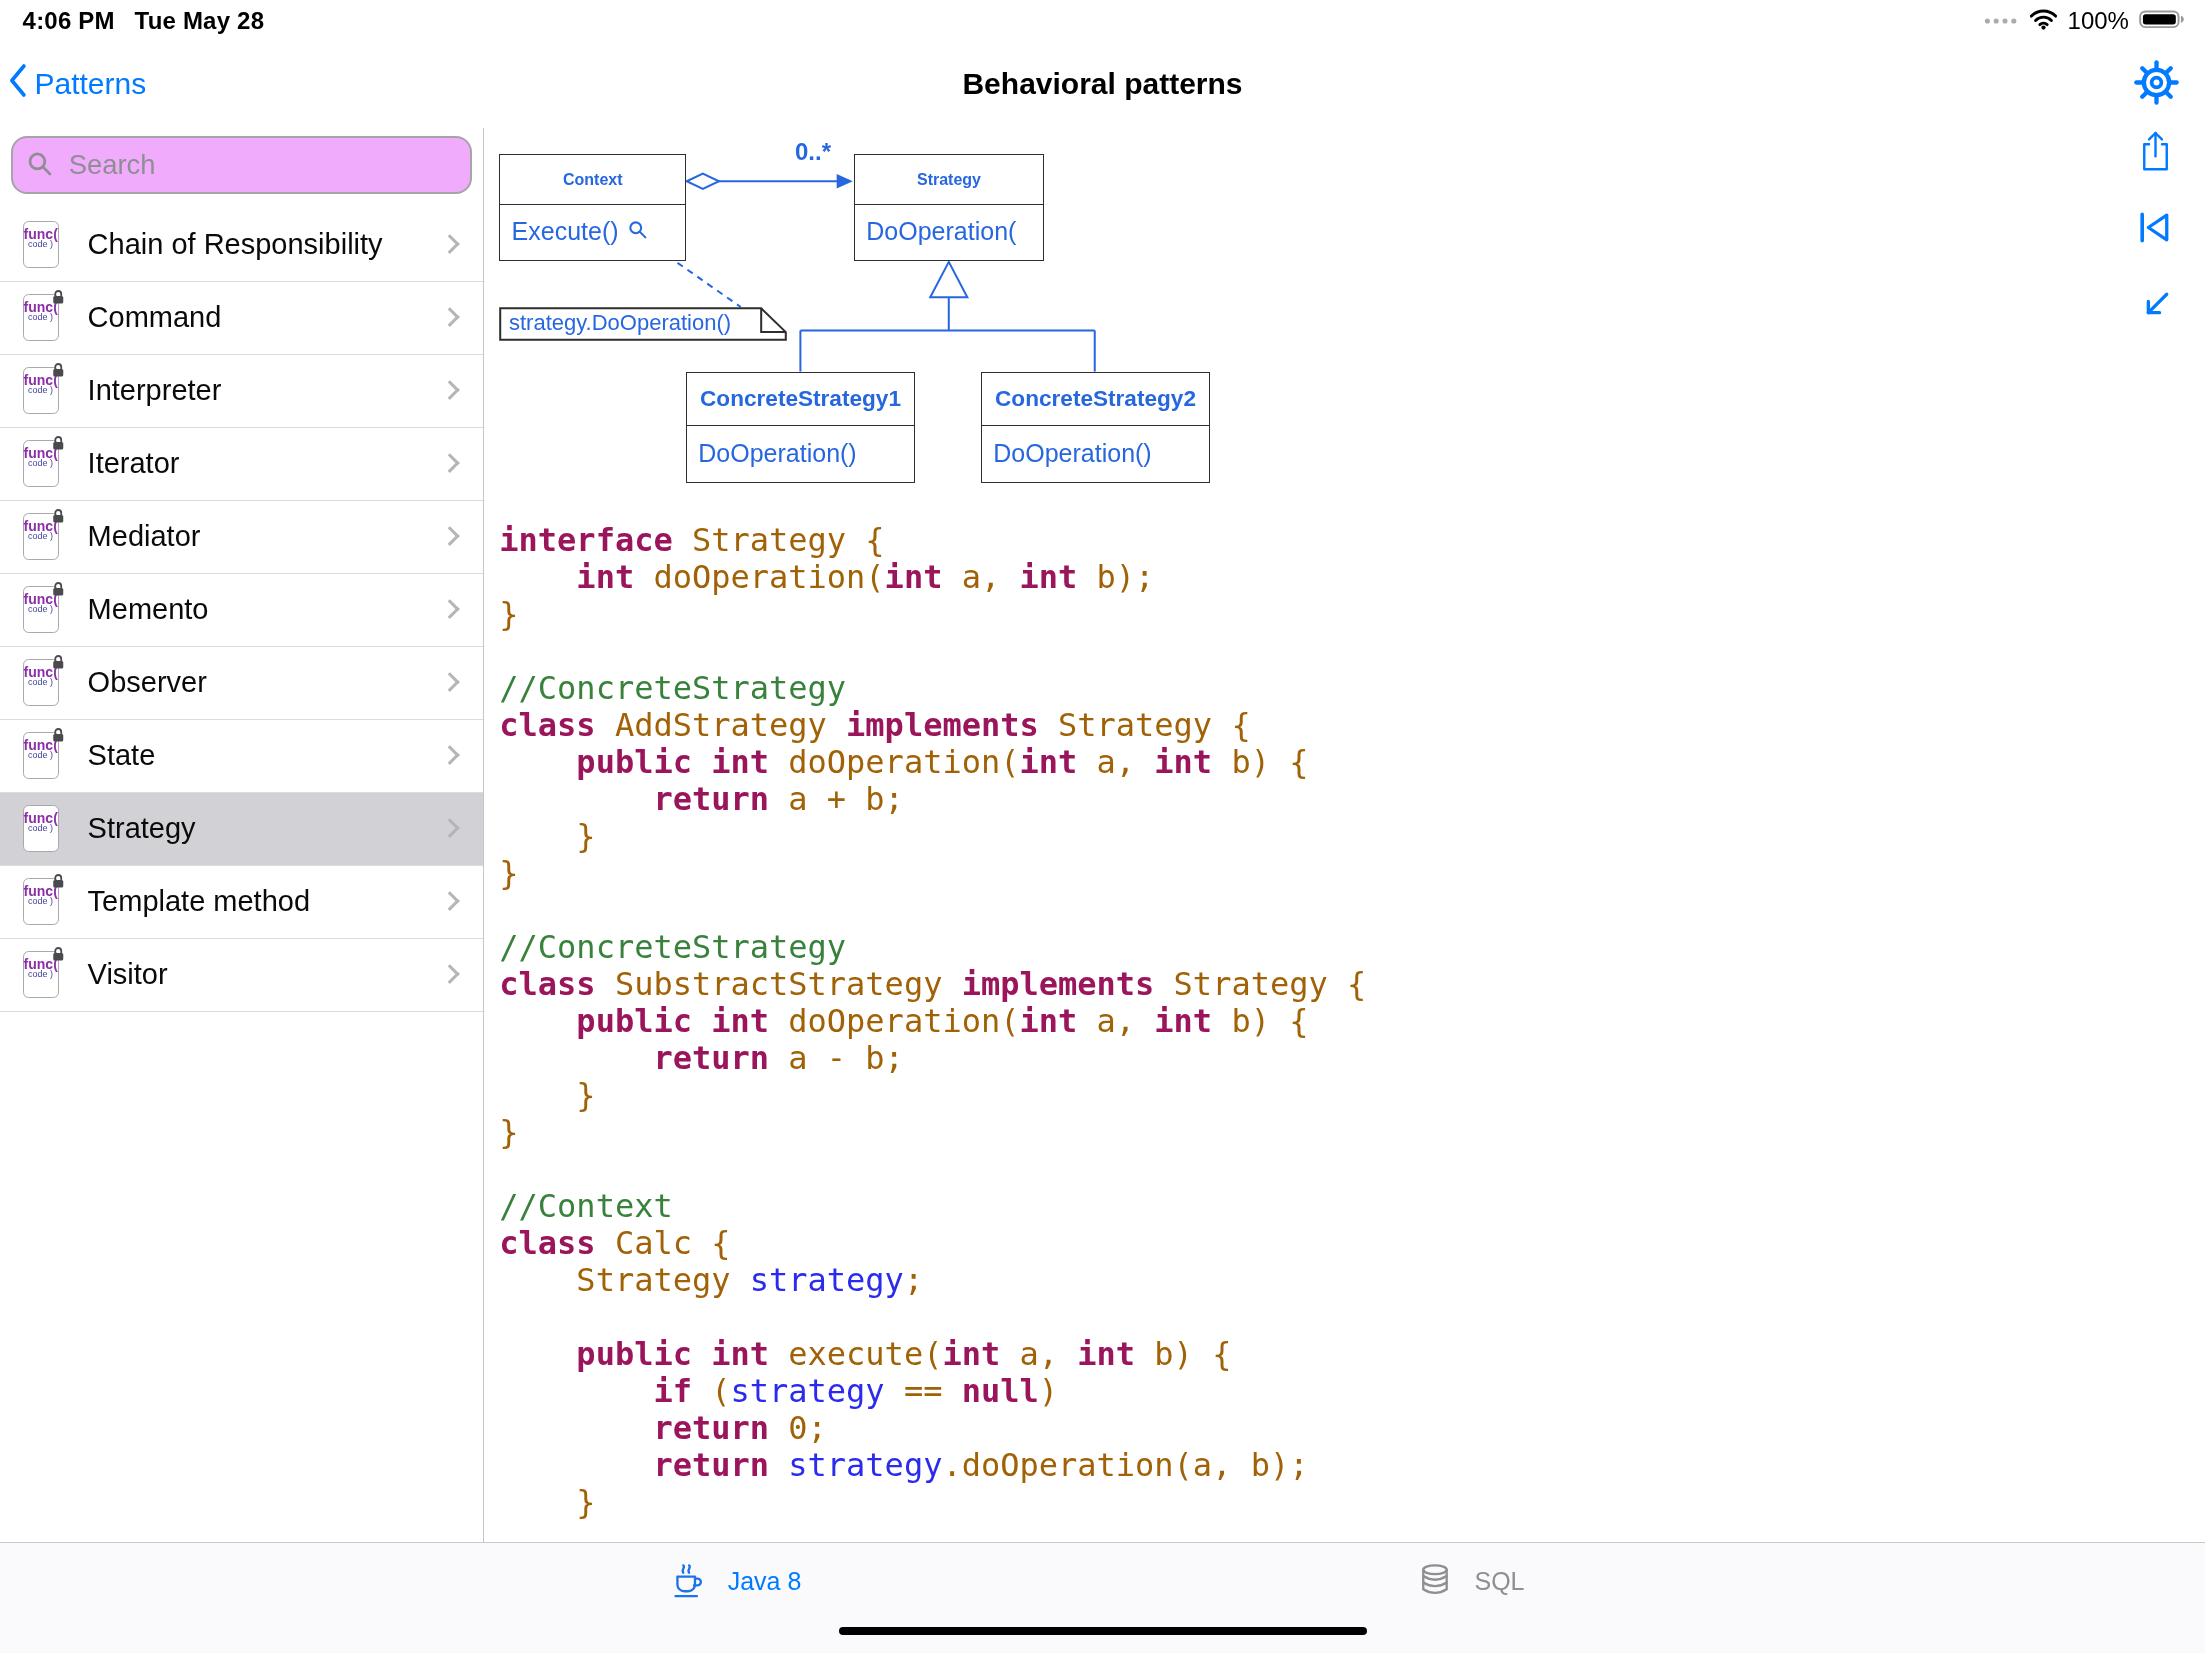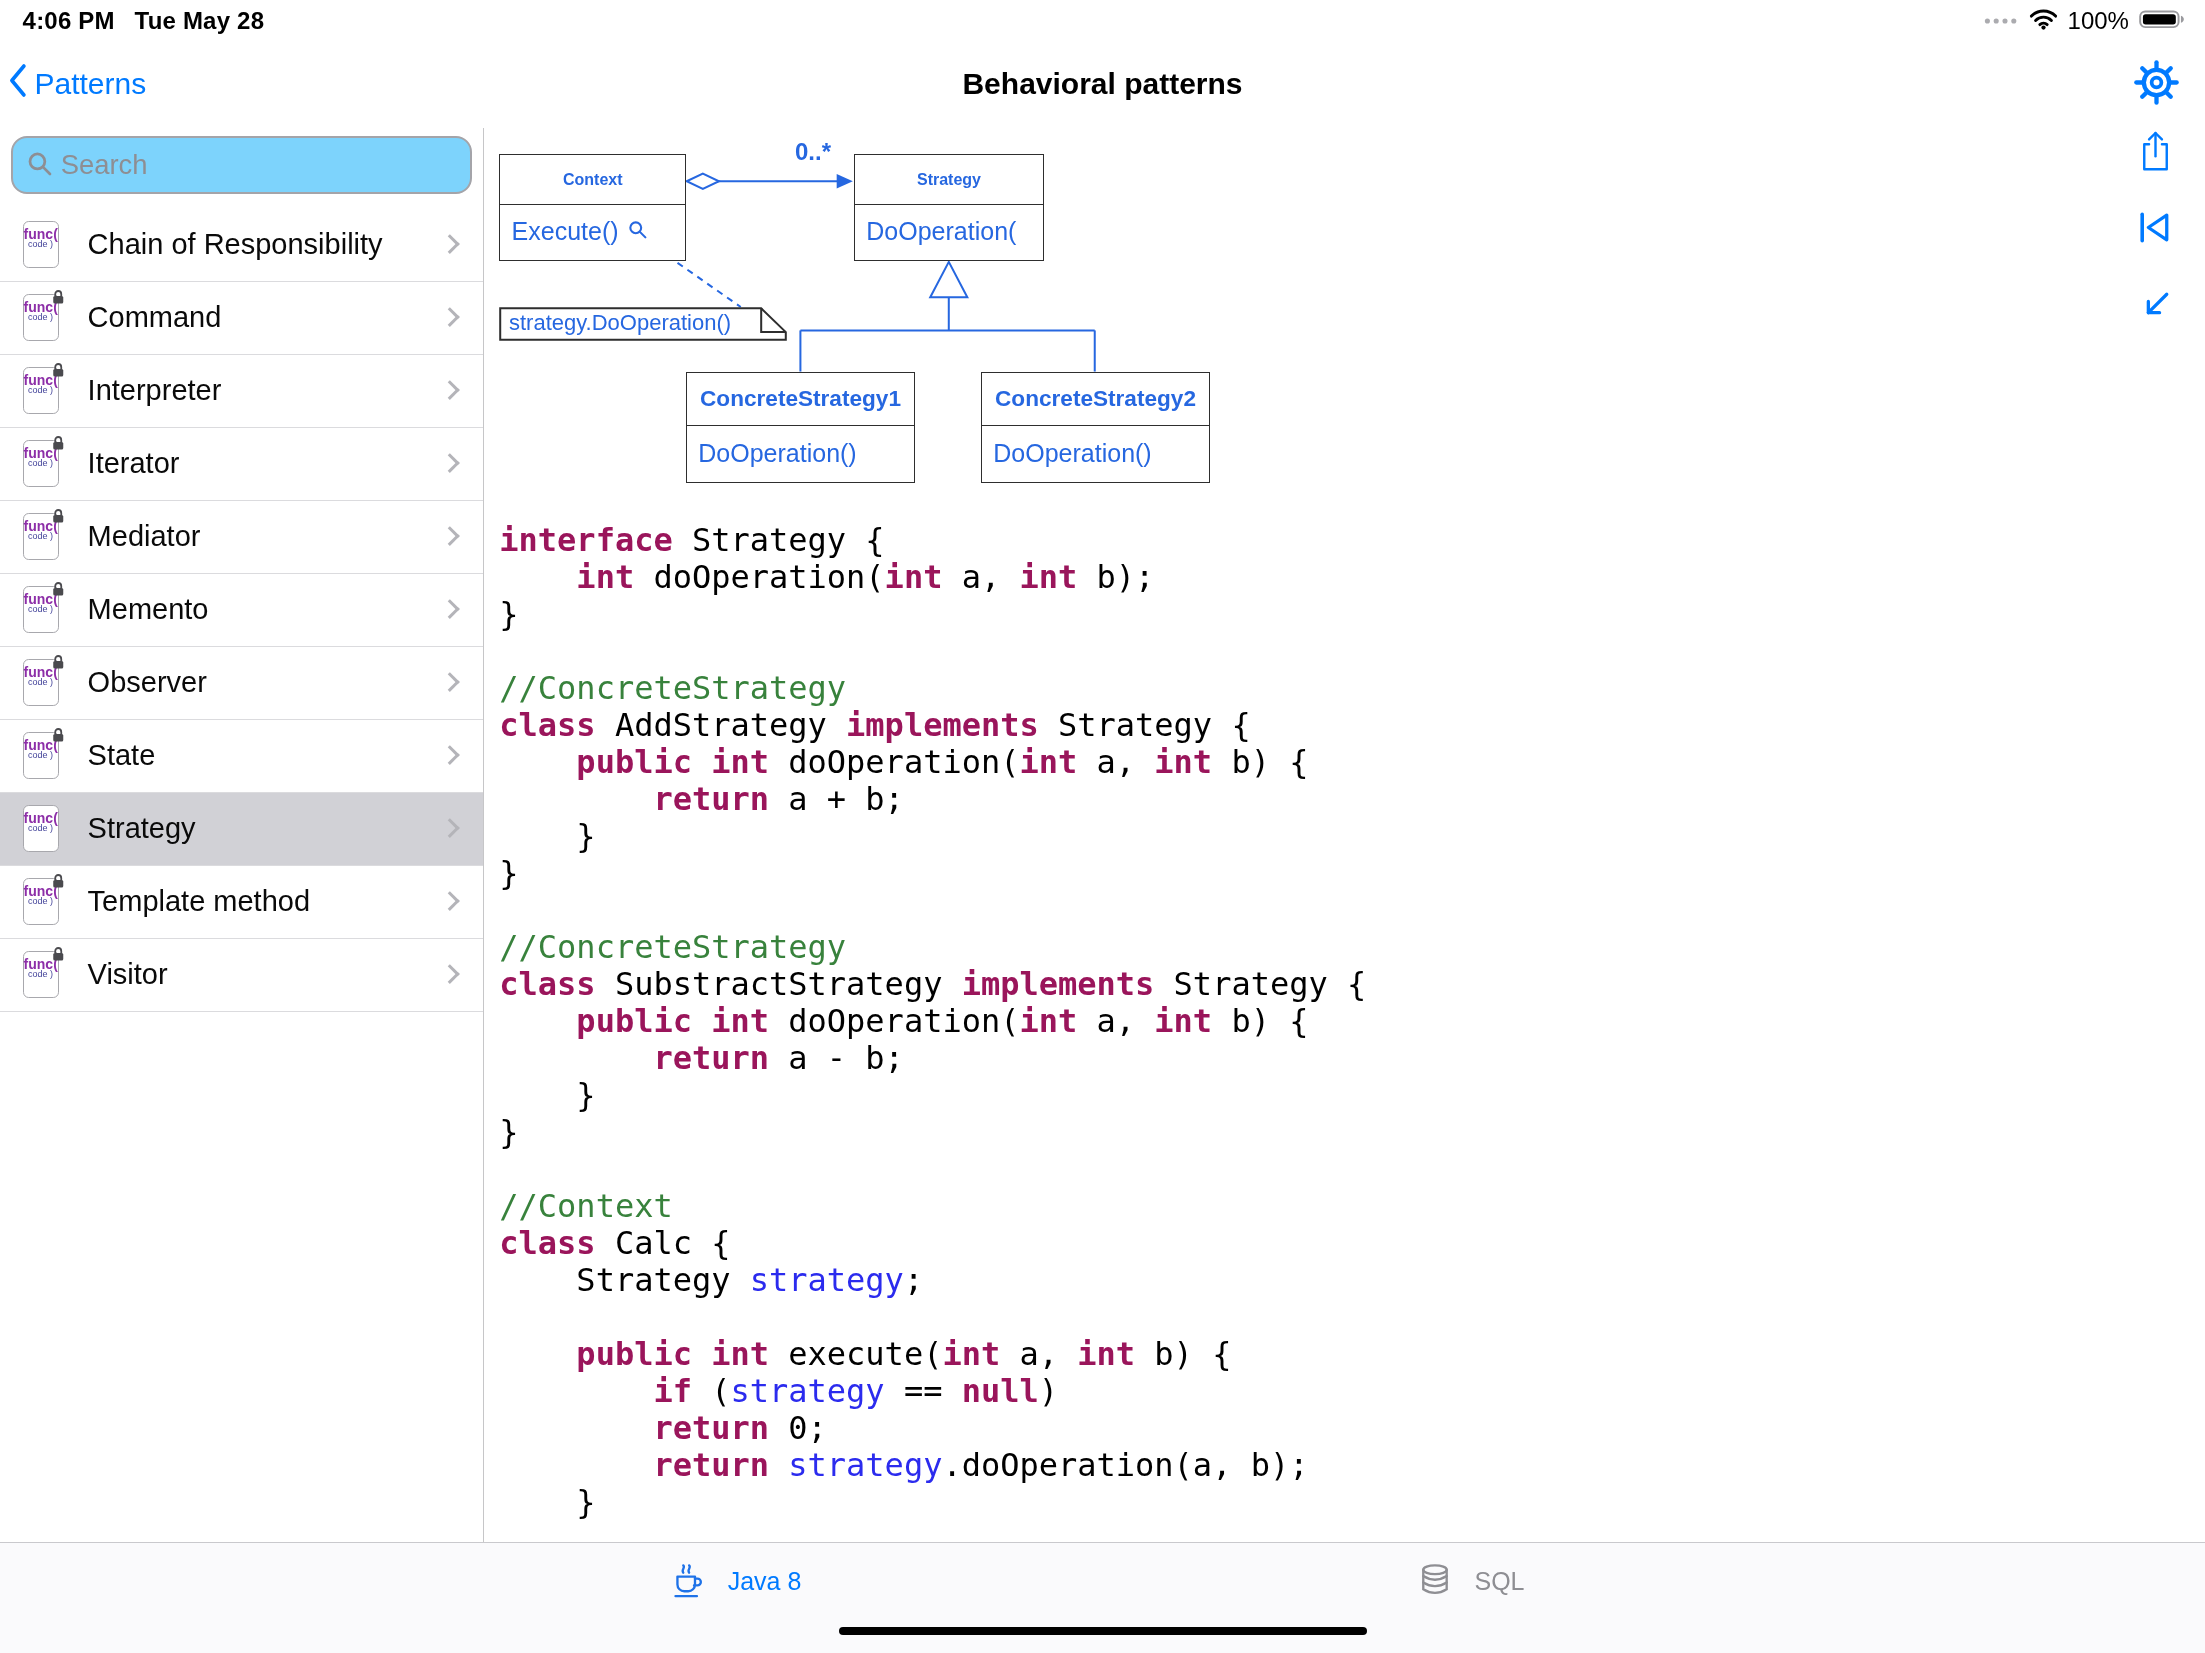--- a/index.html
+++ b/index.html
@@ -16,22 +16,22 @@
   #nav-bar{position:absolute;left:0;top:39px;width:100%;height:89px}
   #back-btn{position:absolute;left:7px;top:0;height:89px;display:flex;align-items:center;gap:6.5px;
             color:var(--accent);font-size:30px;cursor:pointer;z-index:3}
   #nav-title{position:absolute;left:0;top:0;width:100%;height:89px;text-align:center;line-height:89px;
              font-size:30px;font-weight:700}
   #settings-btn{position:absolute;right:26px;top:21px;width:45px;height:45px;cursor:pointer;z-index:3}
   
   #sidebar{position:absolute;left:0;top:128px;width:484px;height:1414px;background:#fff;
            border-right:1.6px solid #C6C6C8}
   .search-wrap{padding:8px 11.3px 0}
-  .search-field{height:58px;border:2.4px solid #A4A4A9;border-radius:16px;background:#7dd3fc;
-                display:flex;align-items:center;padding:0 13px;gap:7px}
+  .search-field{height:58px;border:2.4px solid #A4A4A9;border-radius:16px;background:#f0abfc;
+                display:flex;align-items:center;padding:0 13px;gap:15px}
   .search-field input{flex:1;border:0;outline:none;background:transparent;font-size:27.4px;
                       font-family:inherit;color:#222;min-width:0}
   .search-field input::placeholder{color:#8E8E93}
   #pattern-list{margin-top:14.5px}
   .row{position:relative;height:73px;display:flex;align-items:center;border-bottom:1.6px solid #DBDBDE;background:#fff}
   .row.selected{background:#D1D1D6}
   .doc-icon{position:relative;margin-left:22.6px;width:36px;height:47px;border:1.6px solid #A8A8AD;border-radius:5.7px;
             background:#fff;padding-top:6.5px;text-align:center;flex:none}
   .il1{font-size:14px;line-height:10.5px;color:#8D2FA8;font-weight:700;white-space:nowrap}
   .il2{font-size:9px;line-height:10.5px;color:#44449A;white-space:nowrap}
@@ -57,21 +57,21 @@
   .mult-label{position:absolute;left:311px;top:9.7px;font-size:24px;font-weight:700;color:var(--dblue)}
   #note{position:absolute;left:15.3px;top:179px;width:288px;height:34px}
   #note .note-text{position:absolute;left:9.7px;top:0;line-height:32px;font-size:22px;color:var(--dblue);white-space:nowrap}
   
   #code-block{position:absolute;left:15.3px;top:394px;font-family:"DejaVu Sans Mono",monospace;
               font-size:32px;line-height:37px;white-space:pre}
   .code-line{height:37px}
   .tok-k{color:#9A155B;font-weight:700}
   .tok-c{color:#38823C}
   .tok-v{color:#2B2BEE}
-  .tok-p{color:#000000}
+  .tok-p{color:#a16207}
   
   .side-btn{position:absolute;left:2133px;width:45px;height:45px;cursor:pointer}
   #share-btn{top:129px}
   #skip-btn{top:205px}
   #min-btn{top:283px}
   
   #toolbar{position:absolute;left:0;top:1542px;width:100%;height:111px;background:#FAFAFC;
            border-top:1.6px solid #C9C9CD}
   .tab{position:absolute;top:0;height:77px;display:flex;align-items:center;gap:20px;transform:translateX(-50%);cursor:pointer}
   #tab-java{left:735px;color:var(--accent)}

